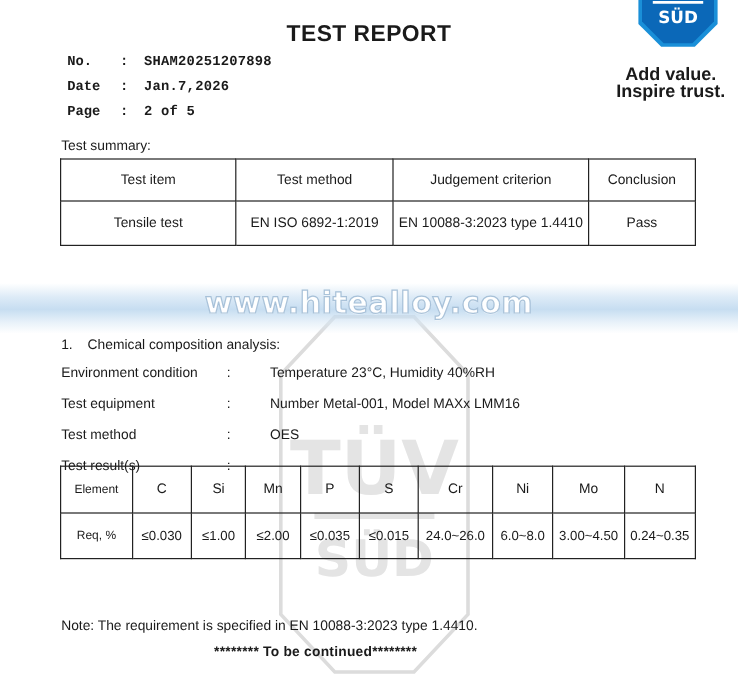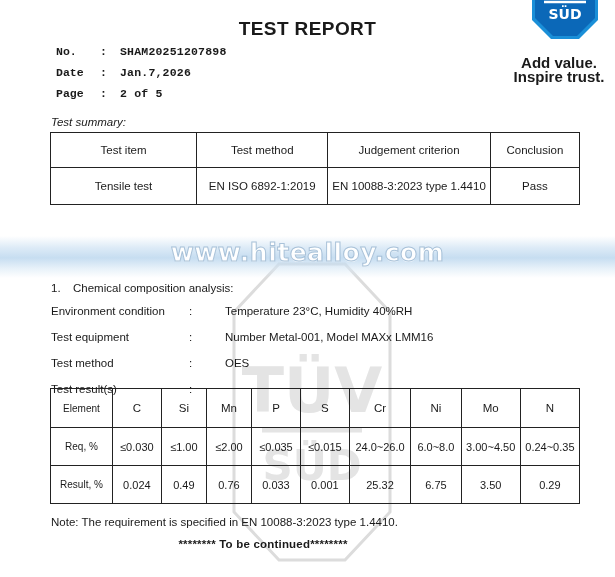--- a/index.html
+++ b/index.html
@@ -107,21 +107,20 @@
     line-height: 14px;
     z-index: 4;
   }
 
   
   .summary-label {
     position: absolute;
     left: 51px;
     top: 116px;
     font-size: 11.5px;
-    font-style: italic;
   }
 
   
   table {
     border-collapse: collapse;
     font-size: 11.5px;
     background: transparent;
   }
   td, th {
     border: 1px solid #222;
@@ -317,31 +316,19 @@
         <td>≤0.030</td>
         <td>≤1.00</td>
         <td>≤2.00</td>
         <td>≤0.035</td>
         <td>≤0.015</td>
         <td>24.0~26.0</td>
         <td>6.0~8.0</td>
         <td>3.00~4.50</td>
         <td>0.24~0.35</td>
       </tr>
-      <tr>
-        <td class="lbl">Result, %</td>
-        <td>0.024</td>
-        <td>0.49</td>
-        <td>0.76</td>
-        <td>0.033</td>
-        <td>0.001</td>
-        <td>25.32</td>
-        <td>6.75</td>
-        <td>3.50</td>
-        <td>0.29</td>
-      </tr>
     </tbody>
   </table>
 
   <div class="note">Note: The requirement is specified in EN 10088-3:2023 type 1.4410.</div>
   <div class="continued">******** To be continued********</div>
 
 </div>
 
 </body></html>

